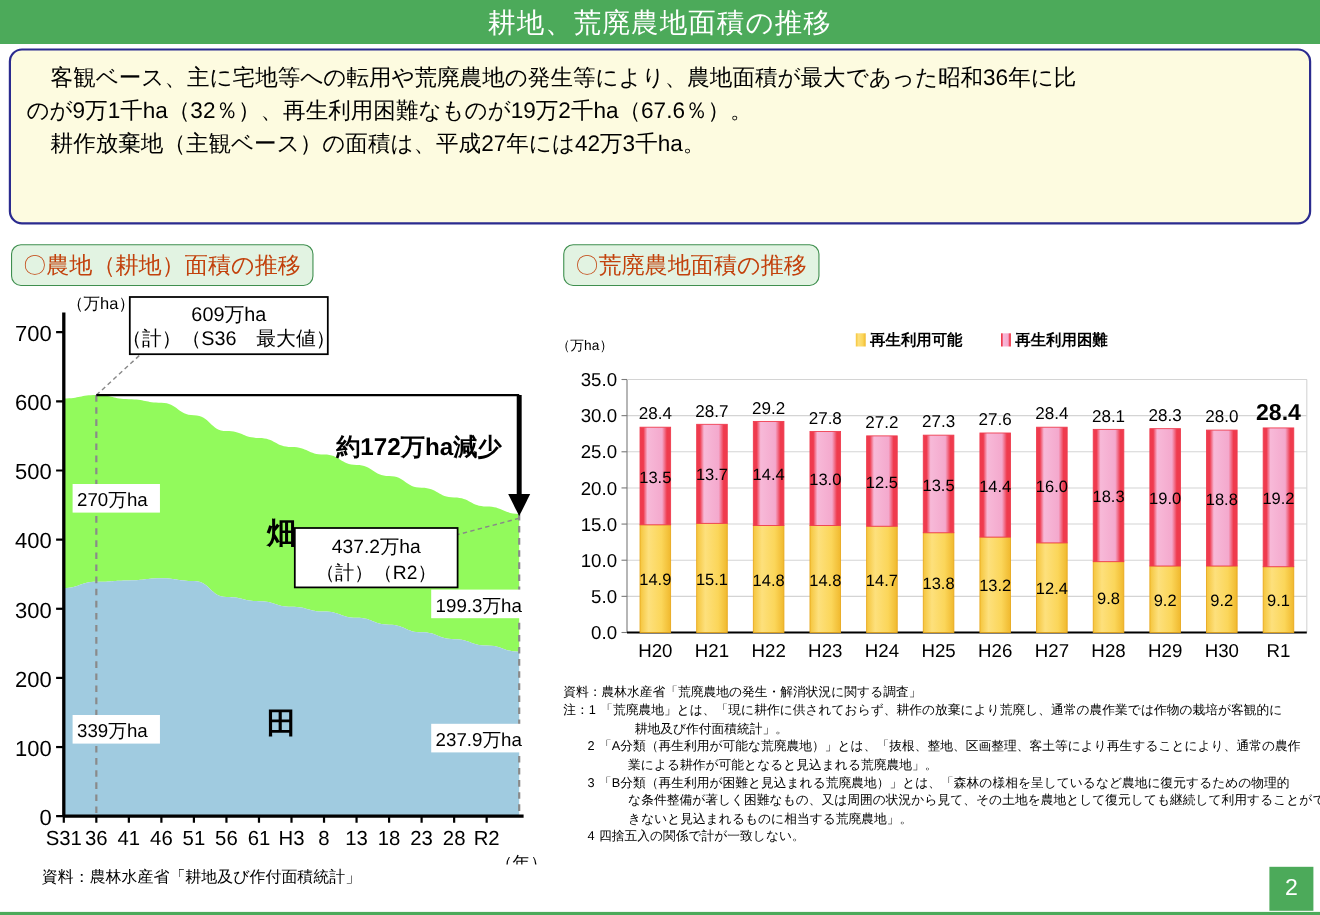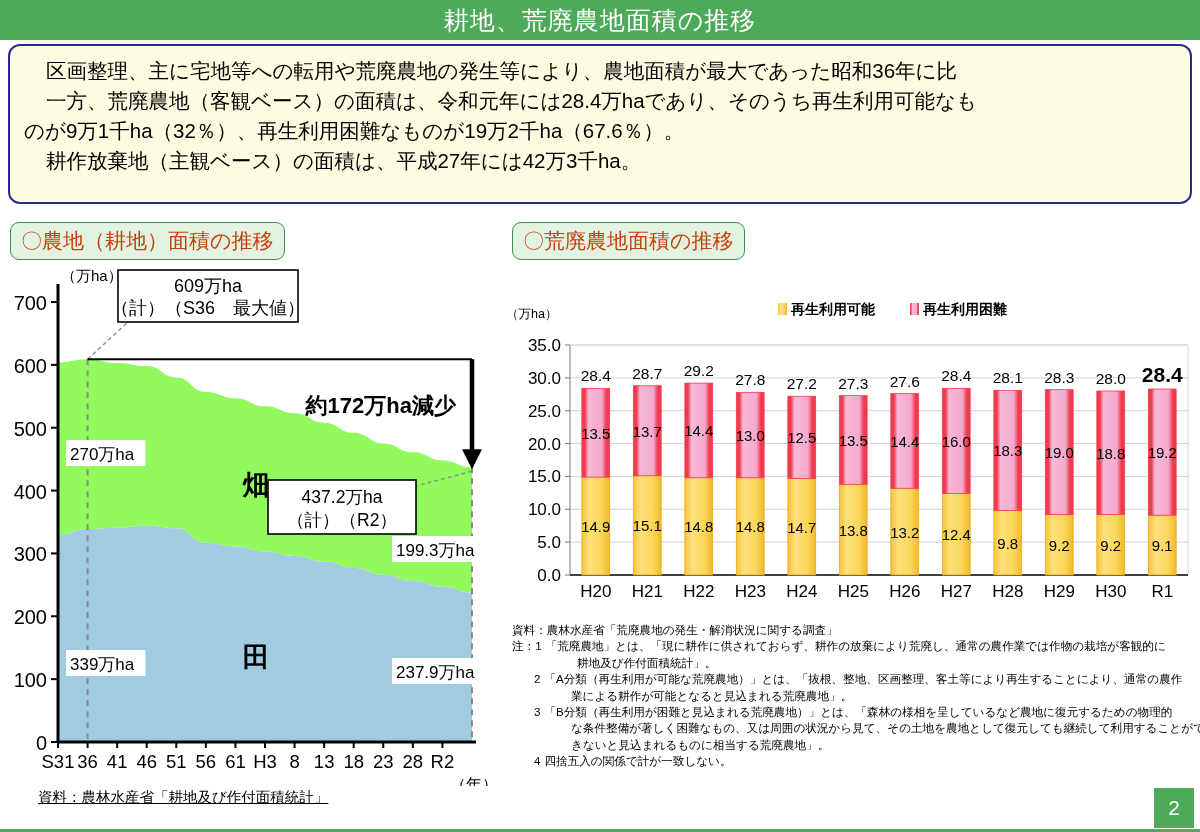--- a/index.html
+++ b/index.html
@@ -73,21 +73,20 @@
     left: 0px; top: 266px;
     width: 505px; height: 520px;
   }
   #left-chart svg { display: block; }
 
   .src-note {
     position: absolute;
     font-size: 14.5px;
     color: #000000;
     white-space: nowrap;
-    text-decoration: underline;
   }
   #left-source { left: 38px; top: 788px; }
 
   
   #right-chart {
     position: absolute;
     left: 500px; top: 290px;
     width: 700px; height: 320px;
   }
   #right-chart svg { display: block; }
@@ -138,22 +137,21 @@
 </head>
 <body>
 
 <div id="slide">
 
   <div class="header-bar">
     <div class="header-title">耕地、荒廃農地面積の推移</div>
   </div>
 
   <div class="summary-box">
-    <div class="summary-line indent">区画整理、主に宅地等への転用や荒廃農地の発生等により、農地面積が最大であった昭和36年に比</div>
-    <div class="summary-line indent">一方、荒廃農地（客観ベース）の面積は、令和元年には28.4万haであり、そのうち再生利用可能なも</div>
+    <div class="summary-line indent">客観ベース、主に宅地等への転用や荒廃農地の発生等により、農地面積が最大であった昭和36年に比</div>
     <div class="summary-line">のが9万1千ha（32％）、再生利用困難なものが19万2千ha（67.6％）。</div>
     <div class="summary-line indent">耕作放棄地（主観ベース）の面積は、平成27年には42万3千ha。</div>
   </div>
 
   <div class="pill" id="pill-left">
     <span>〇農地（耕地）面積の推移</span>
   </div>
   <div class="pill" id="pill-right">
     <span>〇荒廃農地面積の推移</span>
   </div>

